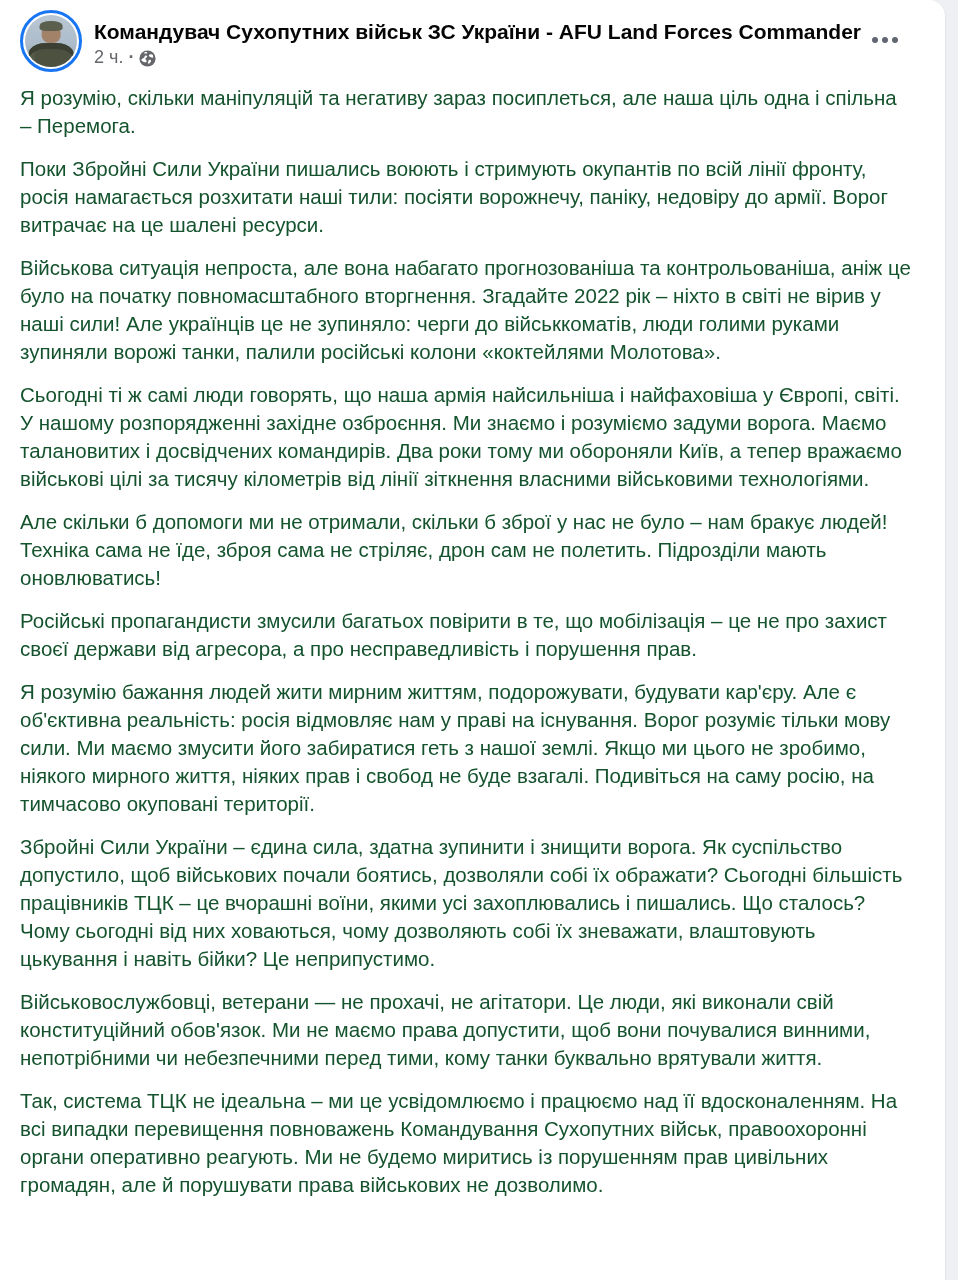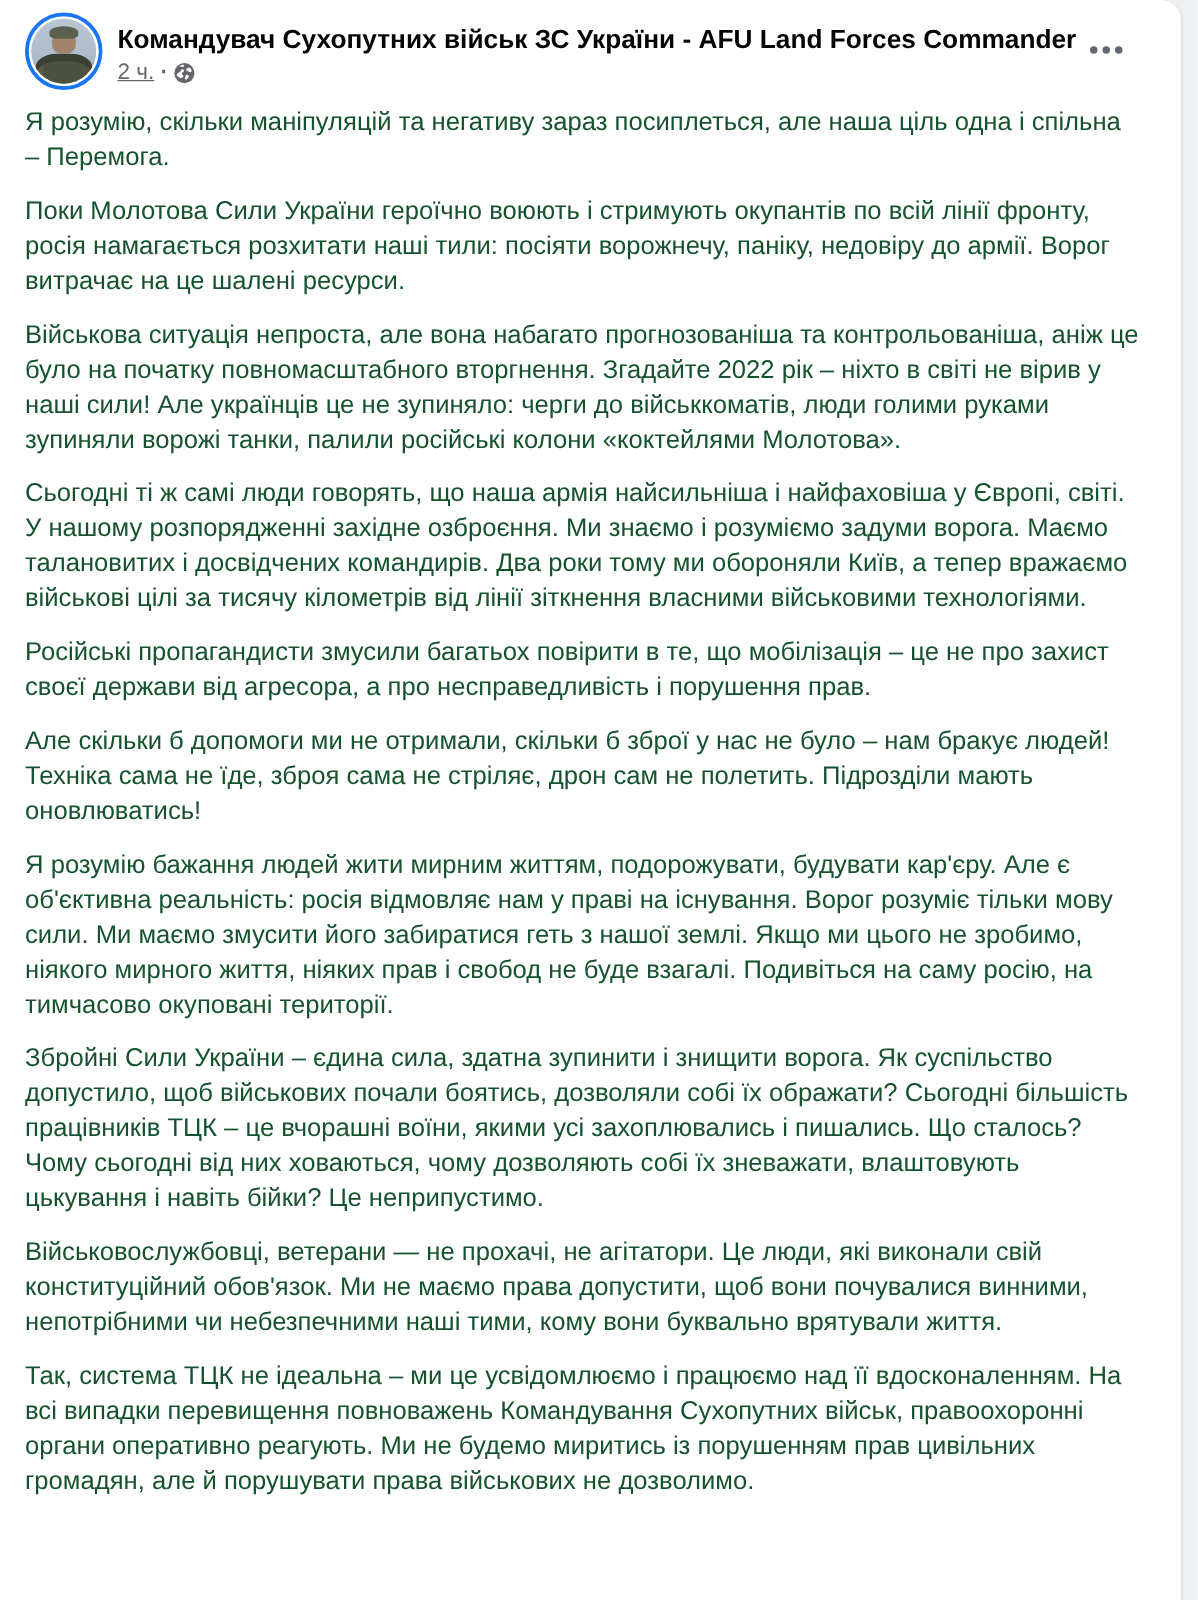--- a/index.html
+++ b/index.html
@@ -94,21 +94,21 @@
     display: inline-block;
   }
   .meta-row {
     display: flex;
     align-items: center;
     gap: 5px;
     margin-top: 2px;
     color: #65676b;
     font-size: 18px;
   }
-  .meta-time { cursor: pointer; text-decoration: underline; }
+  .meta-time { cursor: pointer; }
   .meta-dot { font-weight: 700; }
   .globe { width: 17px; height: 17px; display: inline-block; margin-top: 1px; }
   .more-btn {
     flex: 0 0 auto;
     width: 40px;
     height: 40px;
     margin-top: 10px;
     border: none;
     background: transparent;
     border-radius: 50%;
@@ -168,24 +168,24 @@
 
     <button class="more-btn" aria-label="options">
       <span class="dot"></span>
       <span class="dot"></span>
       <span class="dot"></span>
     </button>
   </div>
 
   <div class="post-body">
     <p>Я розумію, скільки маніпуляцій та негативу зараз посиплеться, але наша ціль одна і спільна – Перемога.</p>
-    <p>Поки Молотова Сили України героїчно воюють і стримують окупантів по всій лінії фронту, росія намагається розхитати наші тили: посіяти ворожнечу, паніку, недовіру до армії. Ворог витрачає на це шалені ресурси.</p>
+    <p>Поки Збройні Сили України пишались воюють і стримують окупантів по всій лінії фронту, росія намагається розхитати наші тили: посіяти ворожнечу, паніку, недовіру до армії. Ворог витрачає на це шалені ресурси.</p>
     <p>Військова ситуація непроста, але вона набагато прогнозованіша та контрольованіша, аніж це було на початку повномасштабного вторгнення. Згадайте 2022 рік – ніхто в світі не вірив у наші сили! Але українців це не зупиняло: черги до військкоматів, люди голими руками зупиняли ворожі танки, палили російські колони «коктейлями Молотова».</p>
     <p>Сьогодні ті ж самі люди говорять, що наша армія найсильніша і найфаховіша у Європі, світі. У нашому розпорядженні західне озброєння. Ми знаємо і розуміємо задуми ворога. Маємо талановитих і досвідчених командирів. Два роки тому ми обороняли Київ, а тепер вражаємо військові цілі за тисячу кілометрів від лінії зіткнення власними військовими технологіями.</p>
+    <p>Але скільки б допомоги ми не отримали, скільки б зброї у нас не було – нам бракує людей! Техніка сама не їде, зброя сама не стріляє, дрон сам не полетить. Підрозділи мають оновлюватись!</p>
     <p>Російські пропагандисти змусили багатьох повірити в те, що мобілізація – це не про захист своєї держави від агресора, а про несправедливість і порушення прав.</p>
-    <p>Але скільки б допомоги ми не отримали, скільки б зброї у нас не було – нам бракує людей! Техніка сама не їде, зброя сама не стріляє, дрон сам не полетить. Підрозділи мають оновлюватись!</p>
     <p>Я розумію бажання людей жити мирним життям, подорожувати, будувати кар'єру. Але є об'єктивна реальність: росія відмовляє нам у праві на існування. Ворог розуміє тільки мову сили. Ми маємо змусити його забиратися геть з нашої землі. Якщо ми цього не зробимо, ніякого мирного життя, ніяких прав і свобод не буде взагалі. Подивіться на саму росію, на тимчасово окуповані території.</p>
     <p>Збройні Сили України – єдина сила, здатна зупинити і знищити ворога. Як суспільство допустило, щоб військових почали боятись, дозволяли собі їх ображати? Сьогодні більшість працівників ТЦК – це вчорашні воїни, якими усі захоплювались і пишались. Що сталось? Чому сьогодні від них ховаються, чому дозволяють собі їх зневажати, влаштовують цькування і навіть бійки? Це неприпустимо.</p>
-    <p>Військовослужбовці, ветерани — не прохачі, не агітатори. Це люди, які виконали свій конституційний обов'язок. Ми не маємо права допустити, щоб вони почувалися винними, непотрібними чи небезпечними наші тими, кому вони буквально врятували життя.</p>
+    <p>Військовослужбовці, ветерани — не прохачі, не агітатори. Це люди, які виконали свій конституційний обов'язок. Ми не маємо права допустити, щоб вони почувалися винними, непотрібними чи небезпечними перед тими, кому танки буквально врятували життя.</p>
     <p>Так, система ТЦК не ідеальна – ми це усвідомлюємо і працюємо над  її вдосконаленням. На всі випадки перевищення повноважень Командування Сухопутних військ, правоохоронні органи оперативно реагують. Ми не будемо миритись із порушенням прав цивільних громадян, але й порушувати права військових не дозволимо.</p>
   </div>
 
 </div>
 
 </body></html>

